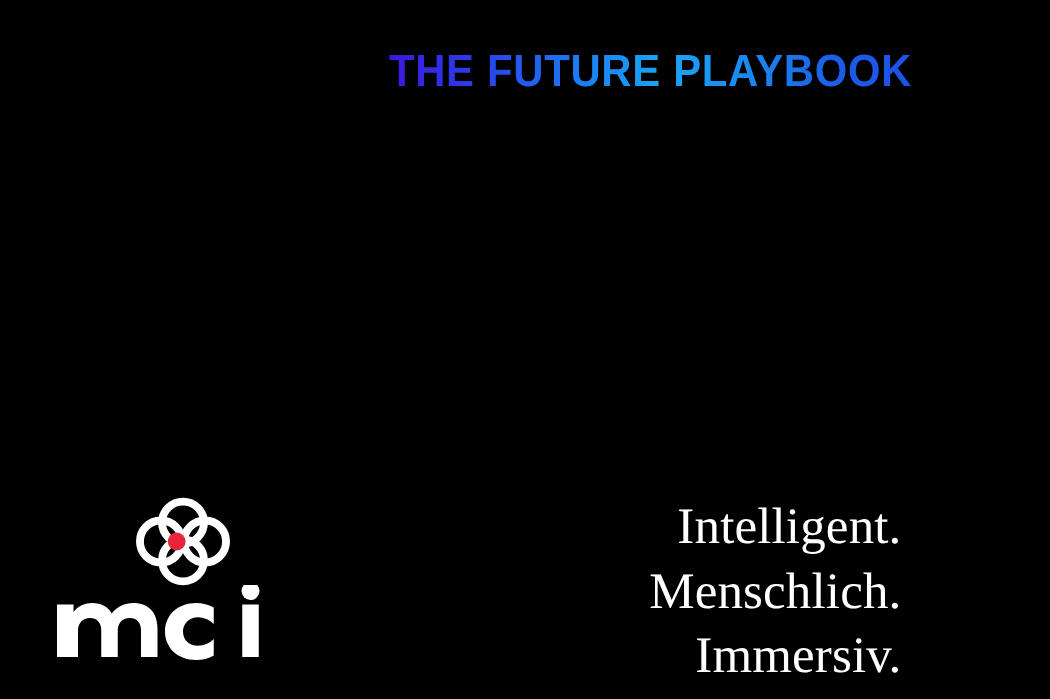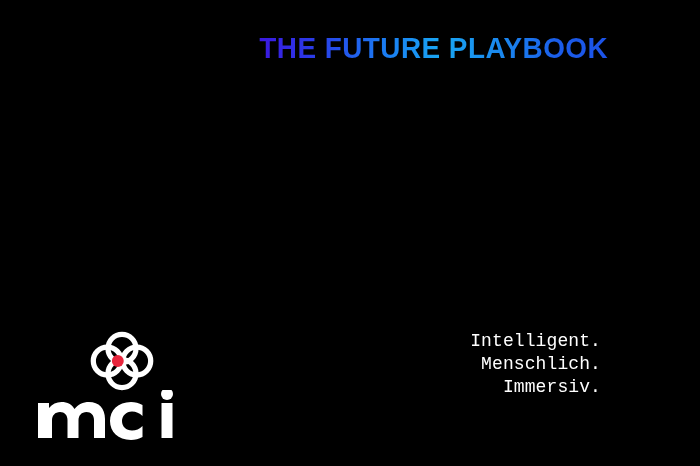--- a/index.html
+++ b/index.html
@@ -86,23 +86,23 @@
   #hl-experiences { font-size: 72px; margin-top: 2px; }
   #hl-year { font-size: 70px; margin-top: 4px; }
 
   
   #tagline {
     position: absolute;
     right: 45px;
     top: 330px;
     text-align: right;
     color: #ffffff;
-    font-family: Liberation Mono, monospace;
+    font-family: Liberation Serif, serif;
     font-weight: 400;
-    font-size: 18px;
+    font-size: 34px;
     line-height: 1.27;
     letter-spacing: 0.1px;
   }
   #tagline span { display: block; white-space: nowrap; }
 
   
   #logo {
     position: absolute;
     left: 36px;
     top: 328px;

